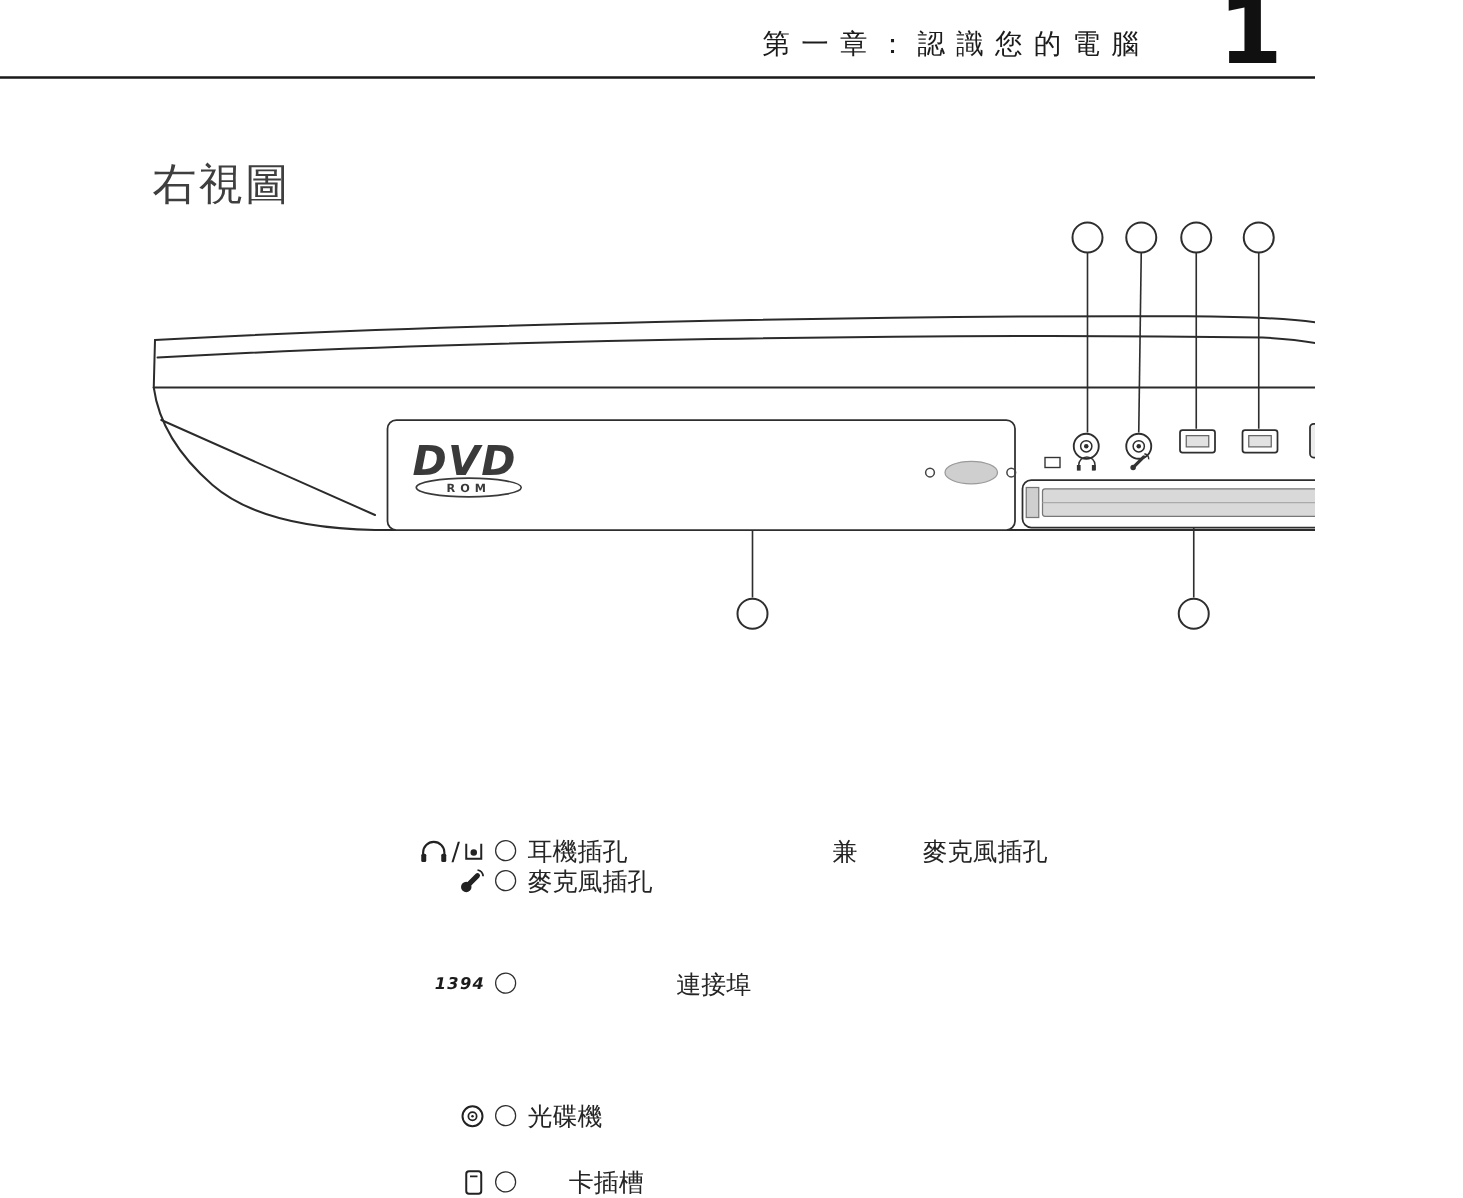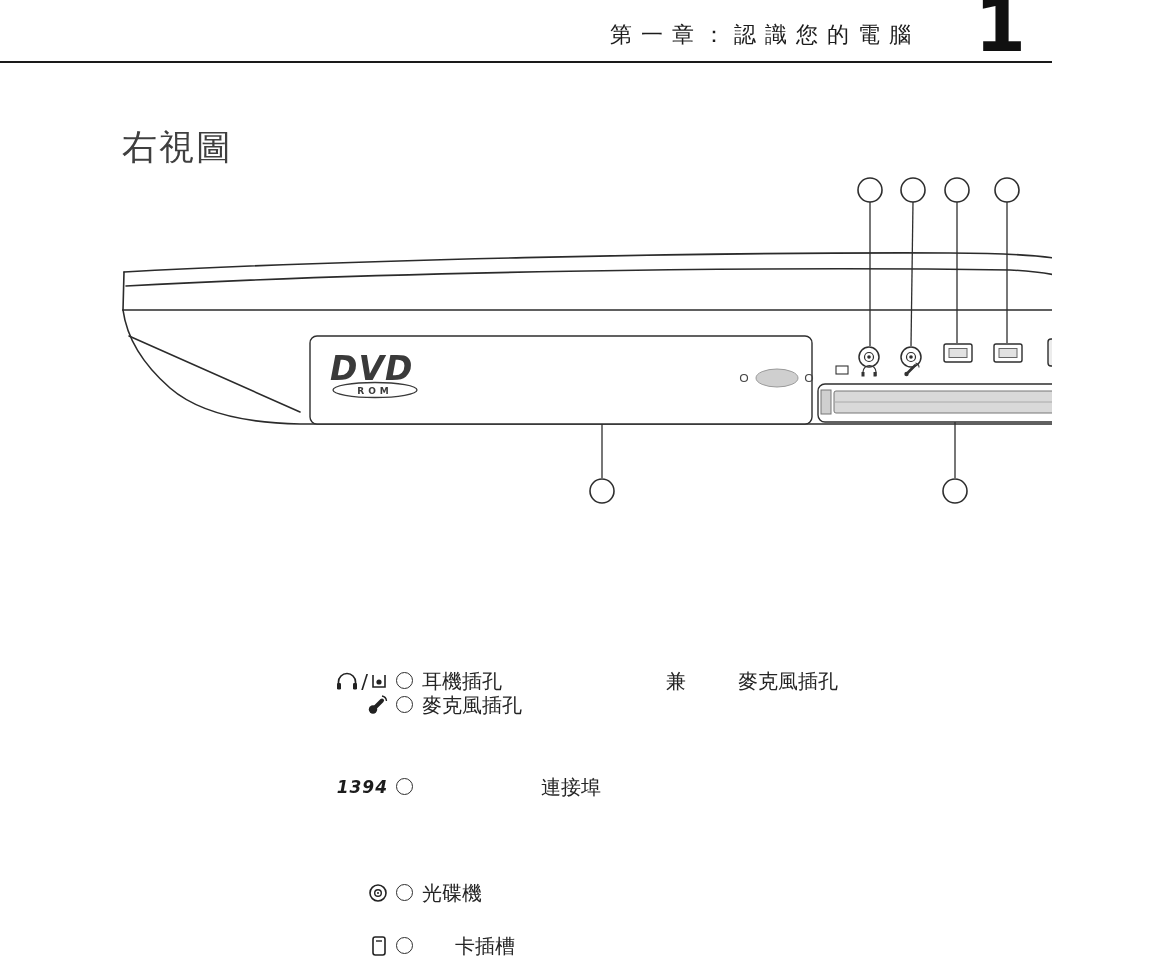--- a/index.html
+++ b/index.html
@@ -25,21 +25,21 @@
   }
   
   .diagram-svg{position:absolute;top:160px;left:0;}
   
   .legend-row{position:absolute;left:0;width:1170px;height:26px;}
   .l-icon{
     position:absolute;left:326px;width:62px;height:26px;top:0;
     display:flex;align-items:center;justify-content:flex-end;gap:2px;
   }
   .l-slash{font-size:20px;color:#222;line-height:26px;}
-  .l-1394{font-size:17px;font-weight:700;font-style:italic;color:#1c1c1c;letter-spacing:1px;}
+  .l-1394{font-size:13px;font-weight:700;font-style:italic;color:#1c1c1c;letter-spacing:1px;}
   .l-circle{
     position:absolute;left:396px;top:4px;width:15px;height:15px;
     border:1.7px solid #2e2e2e;border-radius:50%;background:#fff;
   }
   .l-label{
     position:absolute;top:0;line-height:26px;font-size:20px;color:#252525;white-space:nowrap;
   }
 </style>
 </head>
 <body>

